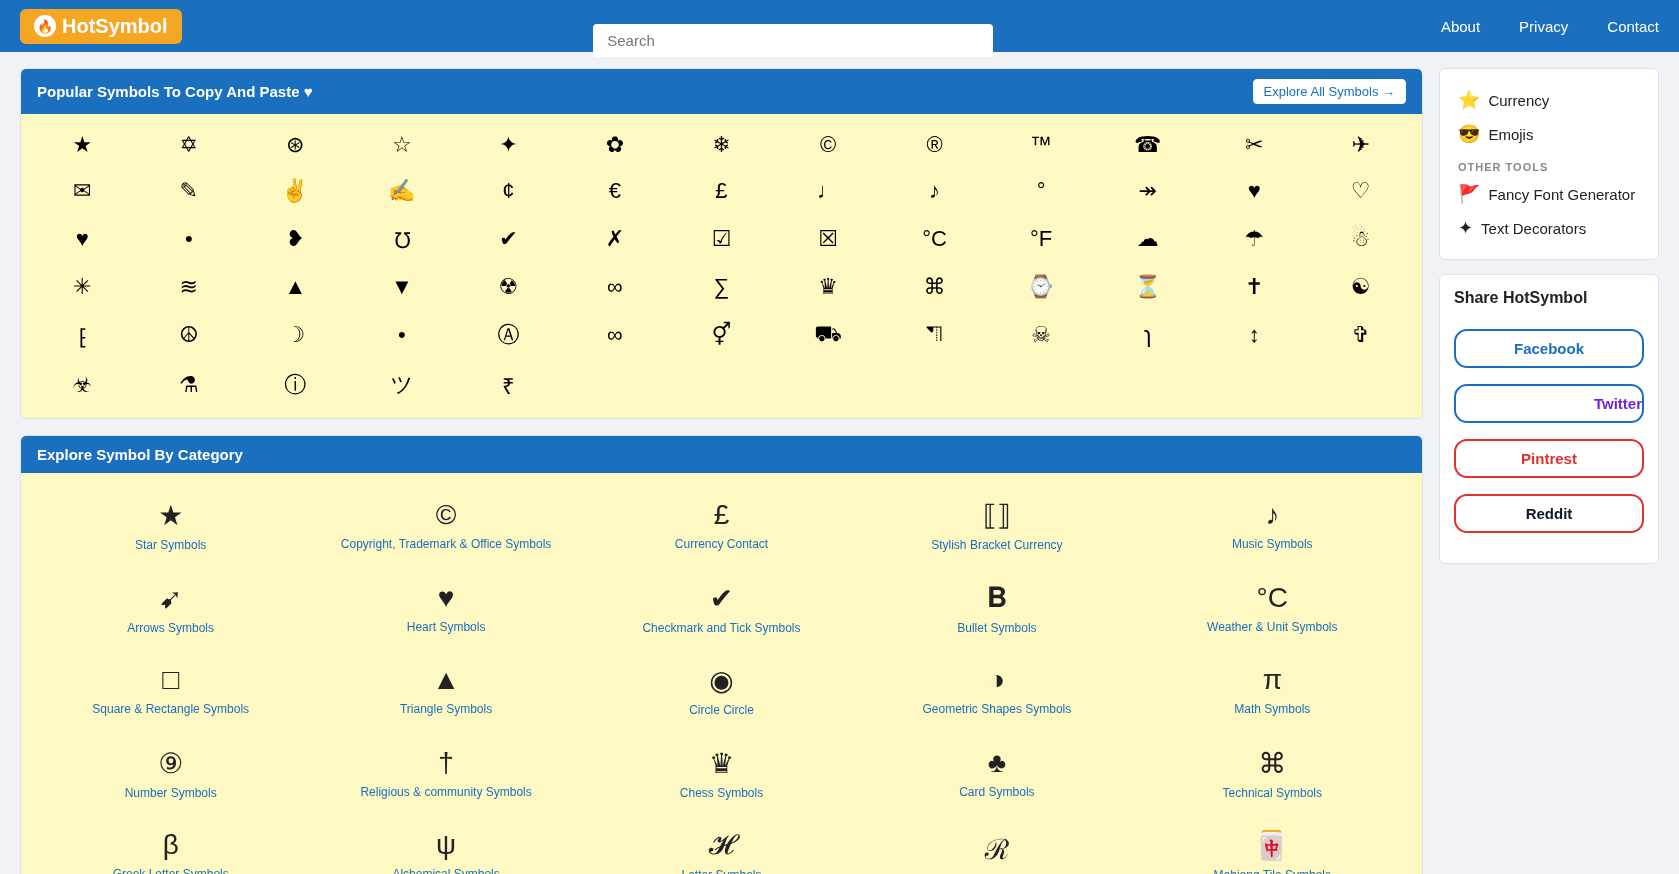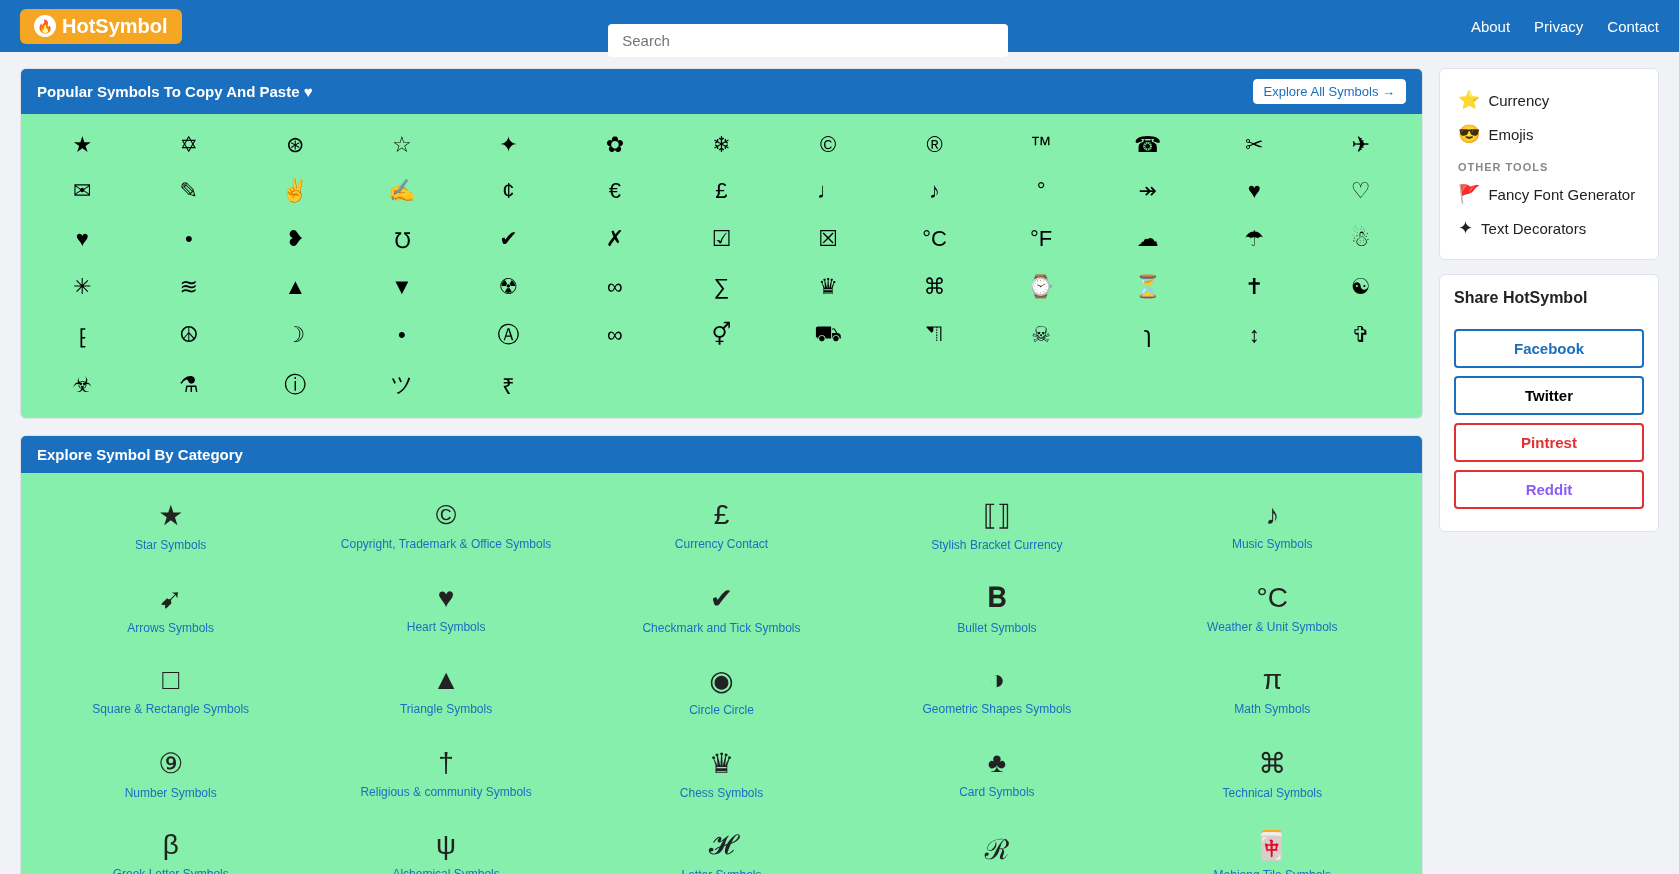--- a/index.html
+++ b/index.html
@@ -40,21 +40,21 @@
     .search-bar input {
       width: 100%;
       padding: 8px 14px;
       border: none;
       border-radius: 4px;
       font-size: 15px;
       outline: none;
     }
     .nav-links {
       display: flex;
-      gap: 24px;
+      gap: 39px;
       margin-left: 36px;
     }
     .nav-links a {
       color: white;
       text-decoration: none;
       font-size: 15px;
     }
 
     
     .page-content {
@@ -67,21 +67,21 @@
       flex: 1;
       min-width: 0;
     }
     .side-col {
       width: 220px;
       flex-shrink: 0;
     }
 
     
     .section {
-      background: #86efac;
+      background: #fef9c3;
       border-radius: 6px;
       margin-bottom: 16px;
       overflow: hidden;
       border: 1px solid #dde3eb;
     }
     .section-header {
       background: #1a6fbe;
       color: white;
       padding: 10px 16px;
       font-size: 15px;
@@ -175,33 +175,33 @@
     .share-title {
       font-size: 16px;
       font-weight: bold;
       margin-bottom: 22px;
       color: #222;
     }
     .share-btn {
       display: block;
       width: 100%;
       padding: 9px 0;
-      border-radius: 4px;
+      border-radius: 13px;
       border: 2px solid;
       font-size: 15px;
       font-weight: bold;
       text-align: center;
       cursor: pointer;
       background: white;
-      margin-bottom: 8px;
+      margin-bottom: 16px;
     }
     .share-btn.facebook { border-color: #1a6fbe; color: #1a6fbe; }
-    .share-btn.twitter { border-color: #1a6fbe; color: #000000; }
+    .share-btn.twitter { border-color: #1a6fbe; color: #6d28d9; text-align: right; }
     .share-btn.pinterest { border-color: #e03030; color: #e03030; }
-    .share-btn.reddit { border-color: #e03030; color: #8b5cf6; }
+    .share-btn.reddit { border-color: #e03030; color: #0f172a; }
   </style>
 </head>
 <body>
 
 <header class="header">
   <a class="logo">
     <span class="logo-icon">🔥</span>
     <span>HotSymbol</span>
   </a>
   <div class="search-bar">

